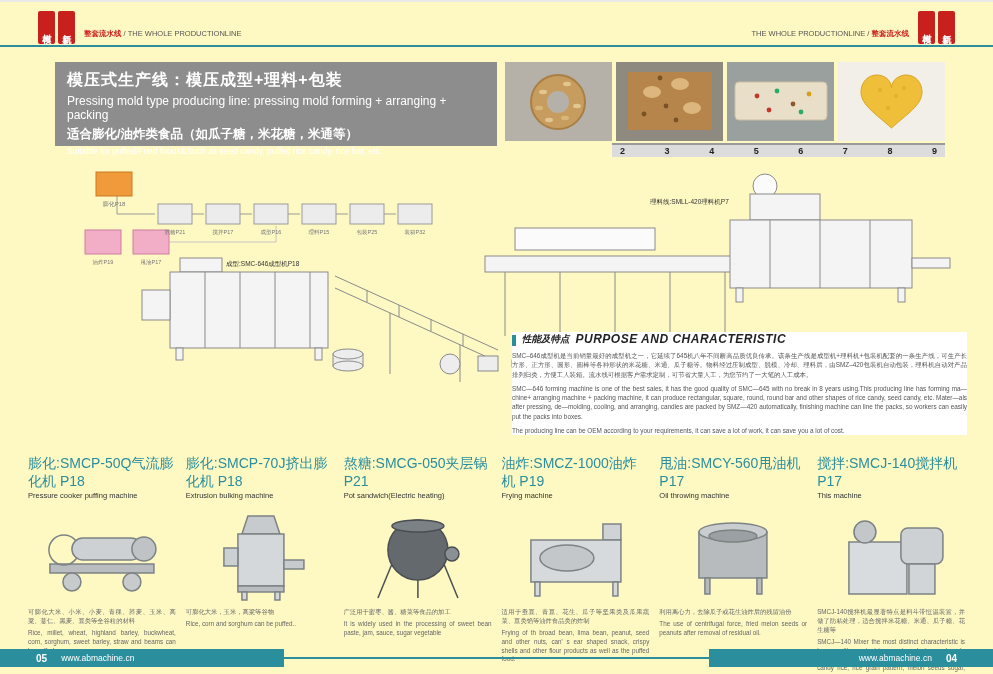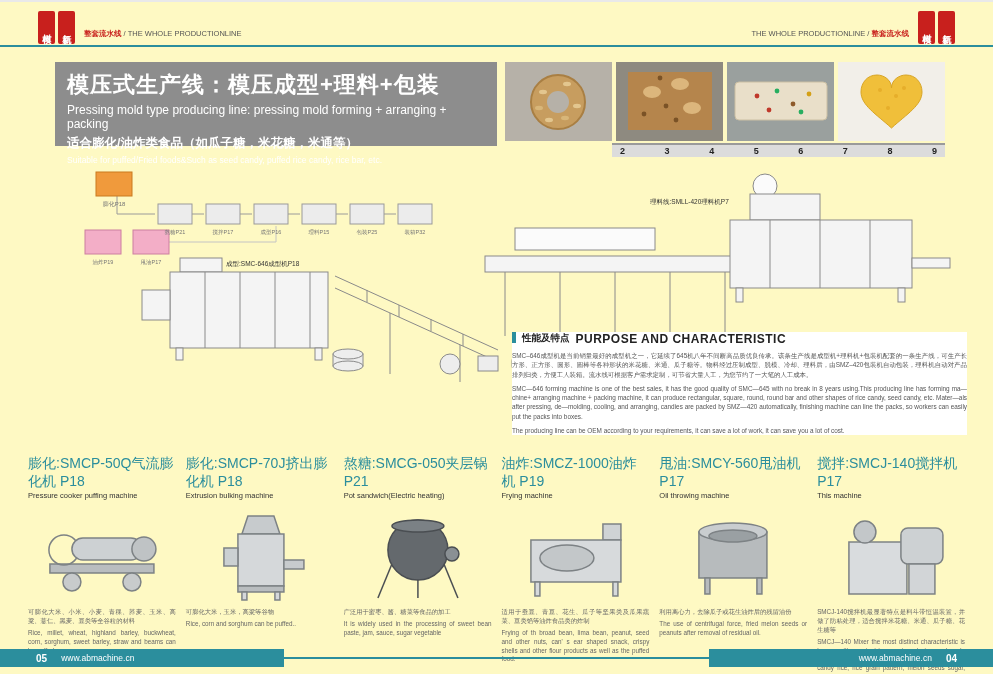--- a/index.html
+++ b/index.html
@@ -9,39 +9,39 @@
   .stamp{position:absolute;top:9px;width:17px;height:33px;background:#c8201d;color:#fff;
     font-size:9px;font-weight:bold;border-radius:2px;display:flex;align-items:center;justify-content:center;
     writing-mode:vertical-rl;text-orientation:upright;letter-spacing:1px;}
   .hdr-text{position:absolute;top:27px;font-size:7.5px;color:#555;white-space:nowrap;}
   .hdr-cn{color:#c8201d;font-weight:bold;}
   .teal-rule{position:absolute;left:0;right:0;top:43px;height:2px;background:#2b8e9d;}
 
   
   .title-block{position:absolute;left:55px;top:60px;width:442px;height:84px;background:#8d8d8d;color:#fff;
     padding:8px 12px;box-sizing:border-box;}
-  .title-cn{font-size:22px;font-weight:bold;letter-spacing:1px;}
+  .title-cn{font-size:16px;font-weight:bold;letter-spacing:1px;}
   .title-en{font-size:12px;margin-top:3px;}
   .title-cn2{font-size:12.5px;font-weight:bold;margin-top:4px;}
   .title-en2{font-size:8.5px;margin-top:3px;}
 
   
   .photo-strip{position:absolute;left:505px;top:60px;display:flex;gap:4px;}
   .photo-cell{width:107px;height:79px;overflow:hidden;}
   .ruler{position:absolute;left:612px;top:141px;width:333px;height:14px;background:#dcdcdc;
     border-top:2px solid #9a9a9a;box-sizing:border-box;}
   .ruler-nums{display:flex;justify-content:space-between;padding:0 8px;font-size:9px;font-weight:bold;color:#222;line-height:12px;}
 
   
   .diagram{position:absolute;left:30px;top:156px;}
   .diagram text{font-family:"Liberation Sans",sans-serif;}
 
   
   .purpose{position:absolute;left:512px;top:330px;width:455px;background:#ffffff;}
-  .purpose-title{display:flex;align-items:flex-start;gap:6px;}
+  .purpose-title{display:flex;align-items:flex-end;gap:6px;font-style:italic;}
   .purpose-bar{width:4px;height:11px;background:#2b8e9d;}
   .purpose-cn{font-size:9.5px;font-weight:bold;color:#222;}
   .purpose-en{font-size:12px;font-weight:bold;color:#222;letter-spacing:0.5px;}
   .purpose p{font-size:6.4px;color:#555;line-height:1.45;margin:5px 0 0 0;text-align:justify;}
 
   
   .products{position:absolute;left:28px;top:453px;width:937px;display:flex;gap:10px;}
   .prod-col{flex:1;min-width:0;}
   .prod-title-cn{font-size:14px;font-weight:normal;color:#2b8e9d;line-height:1.25;}
   .prod-title-en{font-size:7.5px;color:#333;line-height:1.25;margin-top:1px;}

